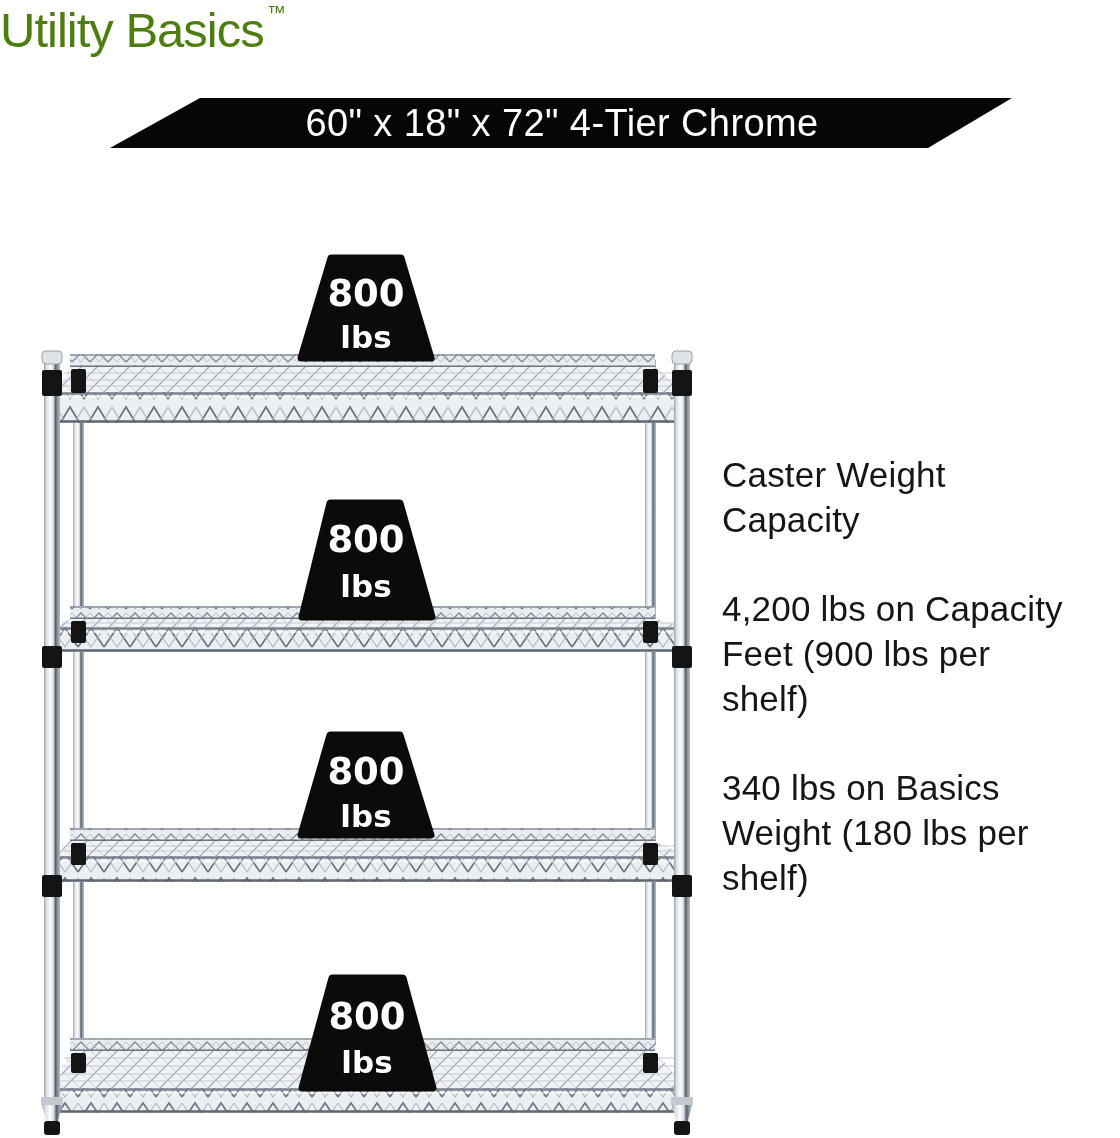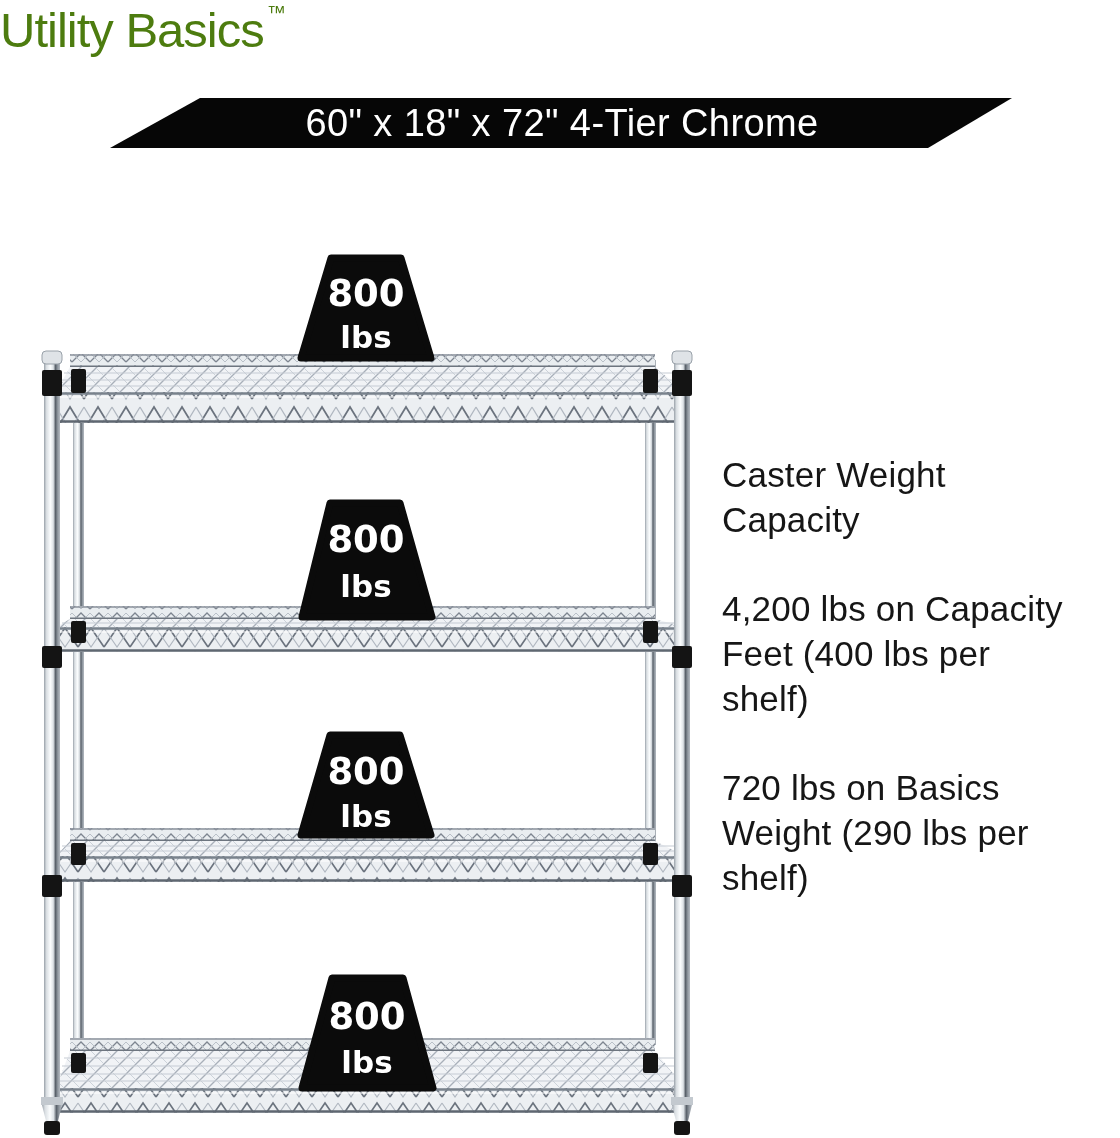--- a/index.html
+++ b/index.html
@@ -202,23 +202,23 @@
       <span class="seg b">Chrome</span>
     </div>
 
   <div class="info">
     <div class="block">
         <div class="tline"><span class="seg">Caster Weight</span></div>
         <div class="tline"><span class="seg">Capacity</span></div>
       </div>
     <div class="block">
         <div class="tline"><span class="seg">4,200 lbs on </span><span class="seg b">Capacity</span></div>
-        <div class="tline"><span class="seg b">Feet</span><span class="seg"> (400 lbs per</span></div>
+        <div class="tline"><span class="seg b">Feet</span><span class="seg"> (900 lbs per</span></div>
         <div class="tline"><span class="seg">shelf)</span></div>
       </div>
     <div class="block">
-        <div class="tline"><span class="seg">720 lbs on </span><span class="seg b">Basics</span></div>
-        <div class="tline"><span class="seg b">Weight</span><span class="seg"> (290 lbs per</span></div>
+        <div class="tline"><span class="seg">340 lbs on </span><span class="seg b">Basics</span></div>
+        <div class="tline"><span class="seg b">Weight</span><span class="seg"> (180 lbs per</span></div>
         <div class="tline"><span class="seg">shelf)</span></div>
       </div>
   </div>
 
 </div>
 
 </body></html>

